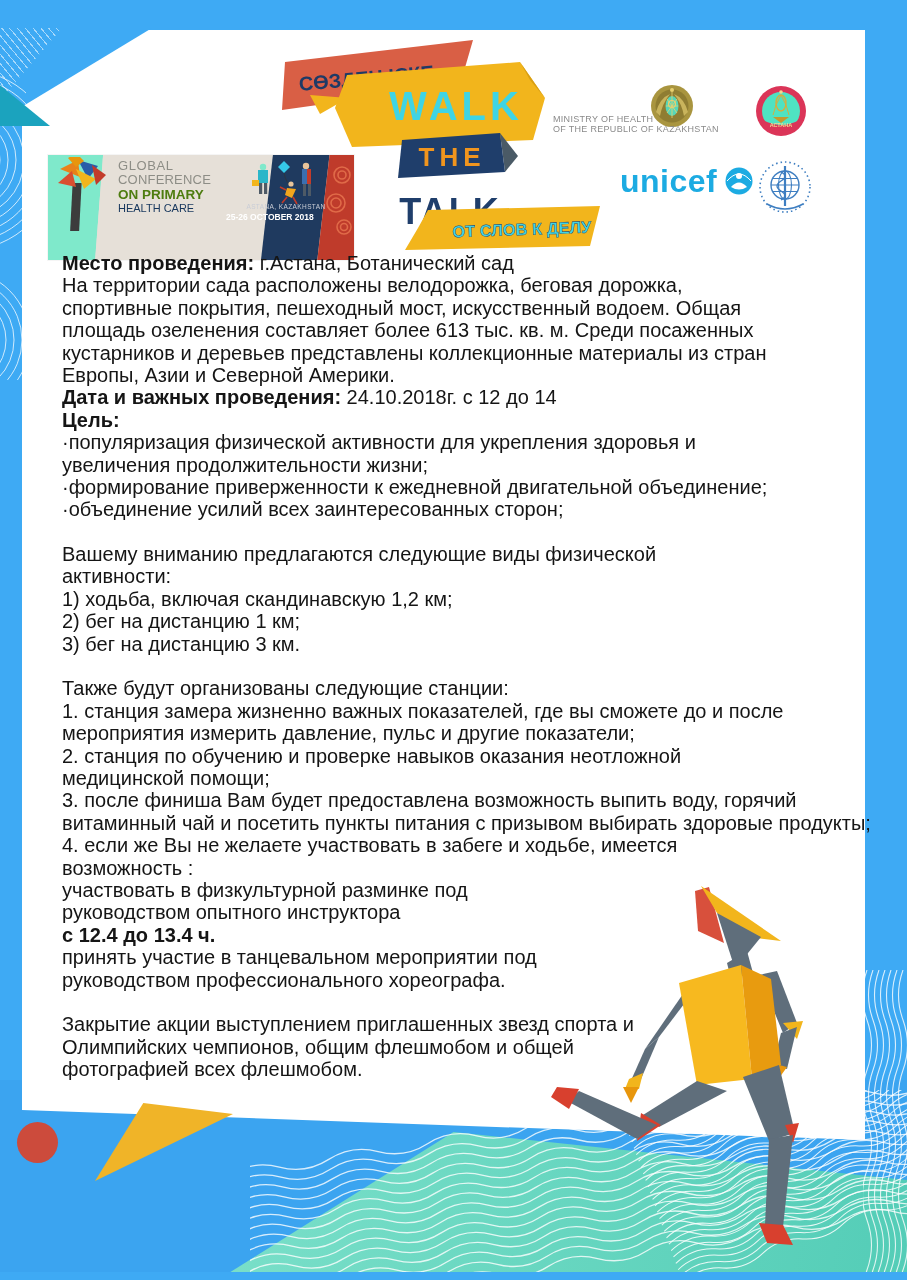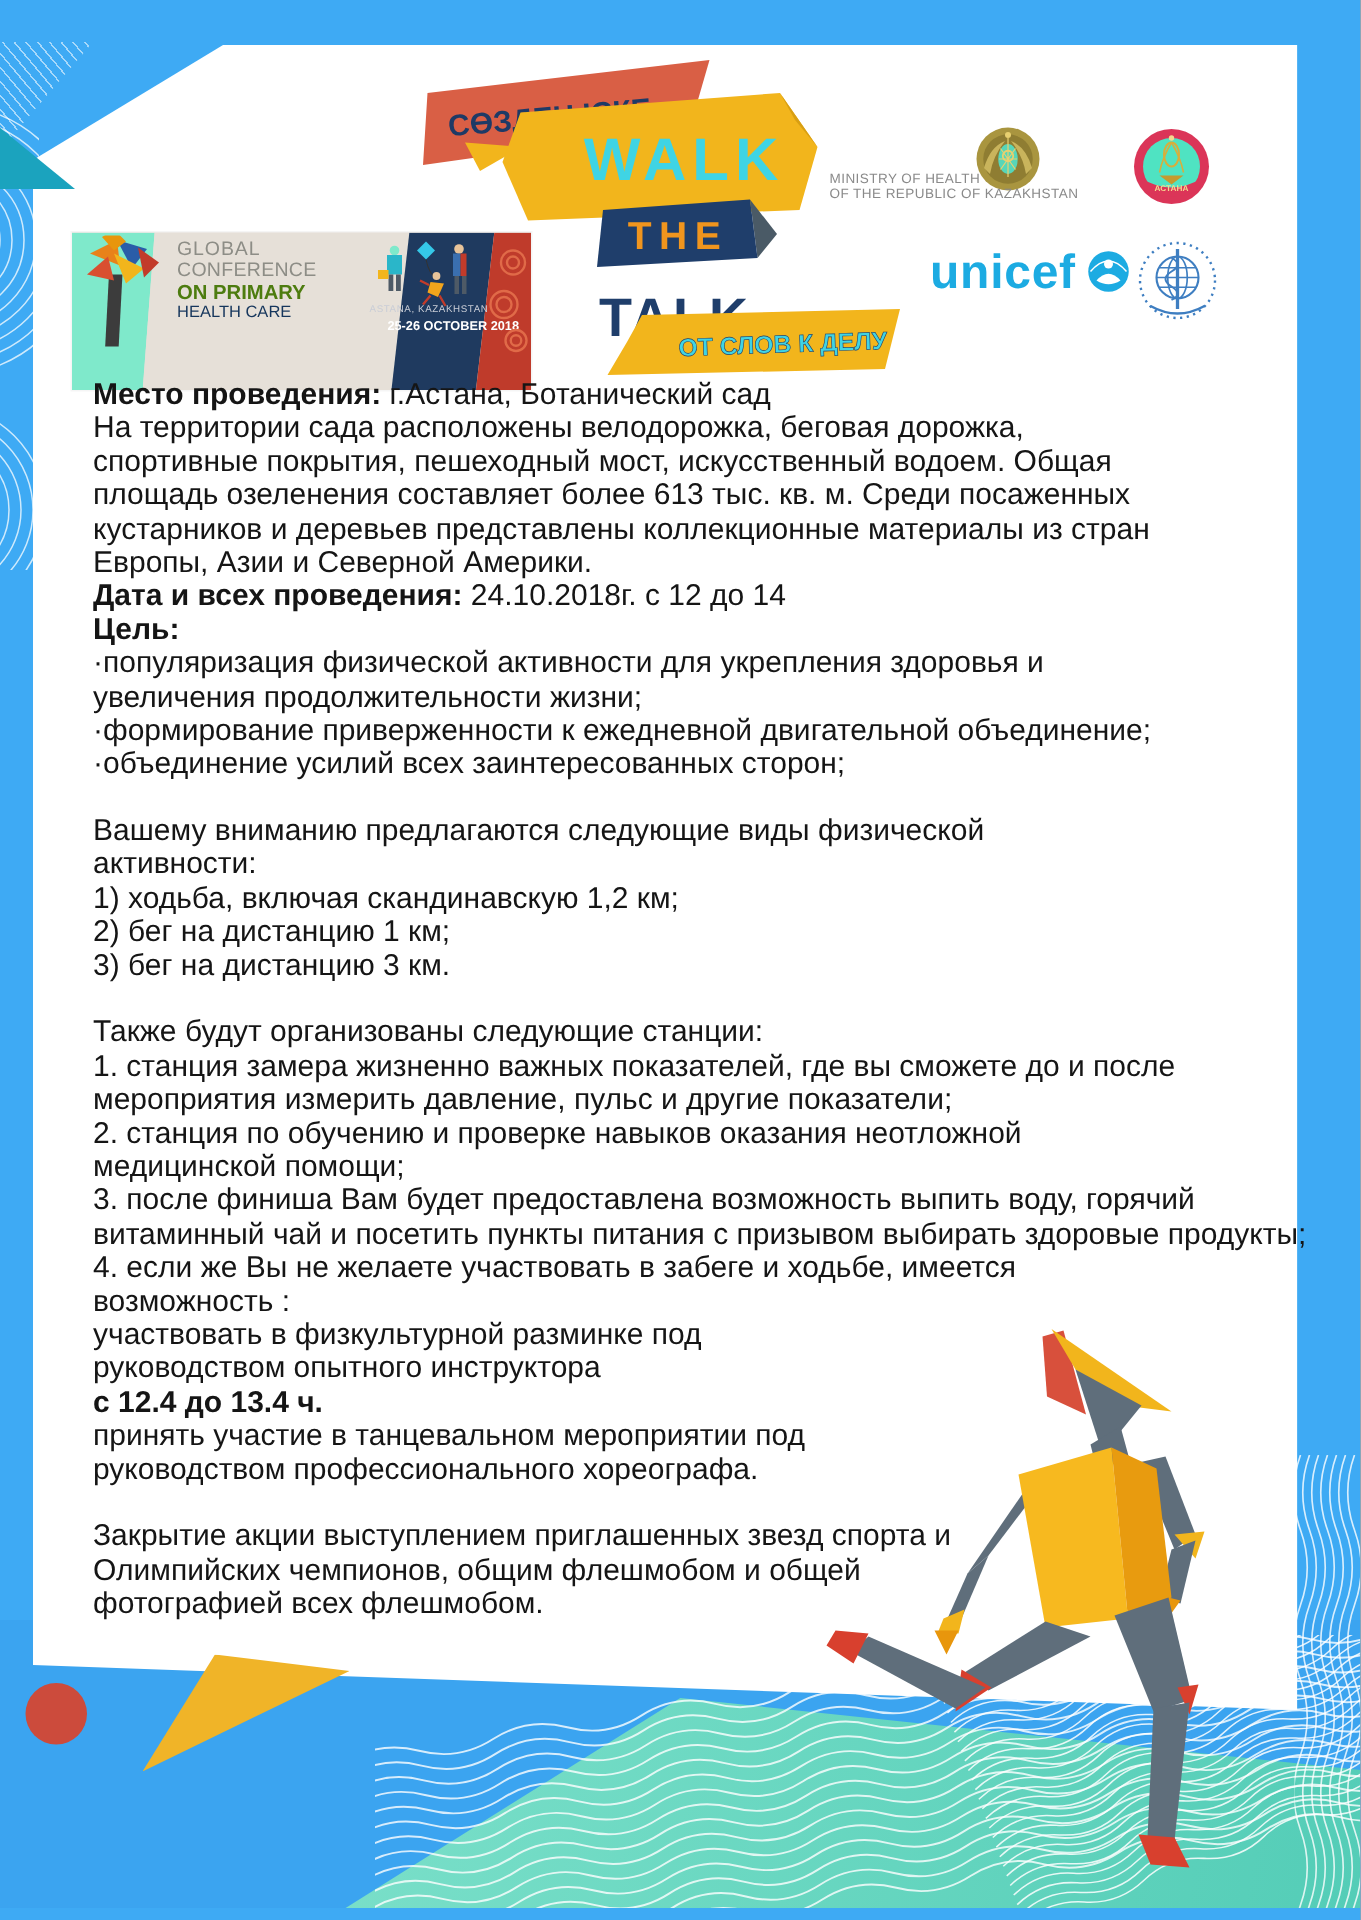--- a/index.html
+++ b/index.html
@@ -37,21 +37,21 @@
   .conf .mint{background:#7FE9CB;clip-path:polygon(0 0,18% 0,15.4% 100%,0 100%);}
   .conf .beige{background:#E6E0D8;clip-path:polygon(18% 0,73.5% 0,69.6% 100%,15.4% 100%);}
   .conf .navy{background:#1F3A5F;clip-path:polygon(73.5% 0,92% 0,88% 100%,69.6% 100%);}
   .conf .redw{background:#BF3B2B;clip-path:polygon(92% 0,100% 0,100% 100%,88% 100%);}
   .conf .t1{position:absolute;left:70px;top:3px;font-size:13px;letter-spacing:.6px;color:#8D8D86;}
   .conf .t2{position:absolute;left:70px;top:17px;font-size:13px;letter-spacing:.2px;color:#8D8D86;}
   .conf .t3{position:absolute;left:70px;top:32px;font-size:13.5px;font-weight:bold;color:#4d7c0f;}
   .conf .t4{position:absolute;left:70px;top:47px;font-size:11px;font-weight:normal;color:#16365C;}
   .conf .loc{position:absolute;left:178px;top:48px;width:120px;text-align:center;font-size:6.5px;
              letter-spacing:.4px;color:#C9CDD6;}
-  .conf .date{position:absolute;left:178px;top:57px;width:120px;text-align:right;font-size:8.5px;
+  .conf .date{position:absolute;left:178px;top:57px;width:120px;text-align:left;font-size:8.5px;
              font-weight:bold;color:#fff;}
   
   .ministry-text{position:absolute;left:553px;top:102px;width:200px;text-align:left;z-index:5;
                  color:#8A8A8A;font-size:9px;line-height:10px;letter-spacing:.3px;margin-top:12px;}
   .unicef{position:absolute;left:620px;top:166px;z-index:5;display:flex;align-items:flex-end;gap:7px;}
   .unicef .word{color:#1CABE2;font-size:32px;font-weight:bold;letter-spacing:.5px;line-height:30px;}
   svg text{font-family:"Liberation Sans","DejaVu Sans",sans-serif;}
 </style>
 </head>
 <body>
@@ -270,21 +270,21 @@
     <path d="M9 44 Q27 54 45 44" fill="none" stroke="#3E7EC1" stroke-width="1.6"></path>
   </svg>
 
   <div class="body-text">
       <div class="line"><b>Место проведения:</b> г.Астана, Ботанический сад</div>
       <div class="line">На территории сада расположены велодорожка, беговая дорожка,</div>
       <div class="line">спортивные покрытия, пешеходный мост, искусственный водоем. Общая</div>
       <div class="line">площадь озеленения составляет более 613 тыс. кв. м. Среди посаженных</div>
       <div class="line">кустарников и деревьев представлены коллекционные материалы из стран</div>
       <div class="line">Европы, Азии и Северной Америки.</div>
-      <div class="line"><b>Дата и всех проведения:</b> 24.10.2018г. с 12 до 14</div>
+      <div class="line"><b>Дата и важных проведения:</b> 24.10.2018г. с 12 до 14</div>
       <div class="line"><b>Цель:</b></div>
       <div class="line">·популяризация физической активности для укрепления здоровья и</div>
       <div class="line">увеличения продолжительности жизни;</div>
       <div class="line">·формирование приверженности к ежедневной двигательной объединение;</div>
       <div class="line">·объединение усилий всех заинтересованных сторон;</div>
       <div class="line">&nbsp;</div>
       <div class="line">Вашему вниманию предлагаются следующие виды физической</div>
       <div class="line">активности:</div>
       <div class="line">1) ходьба, включая скандинавскую 1,2 км;</div>
       <div class="line">2) бег на дистанцию 1 км;</div>

